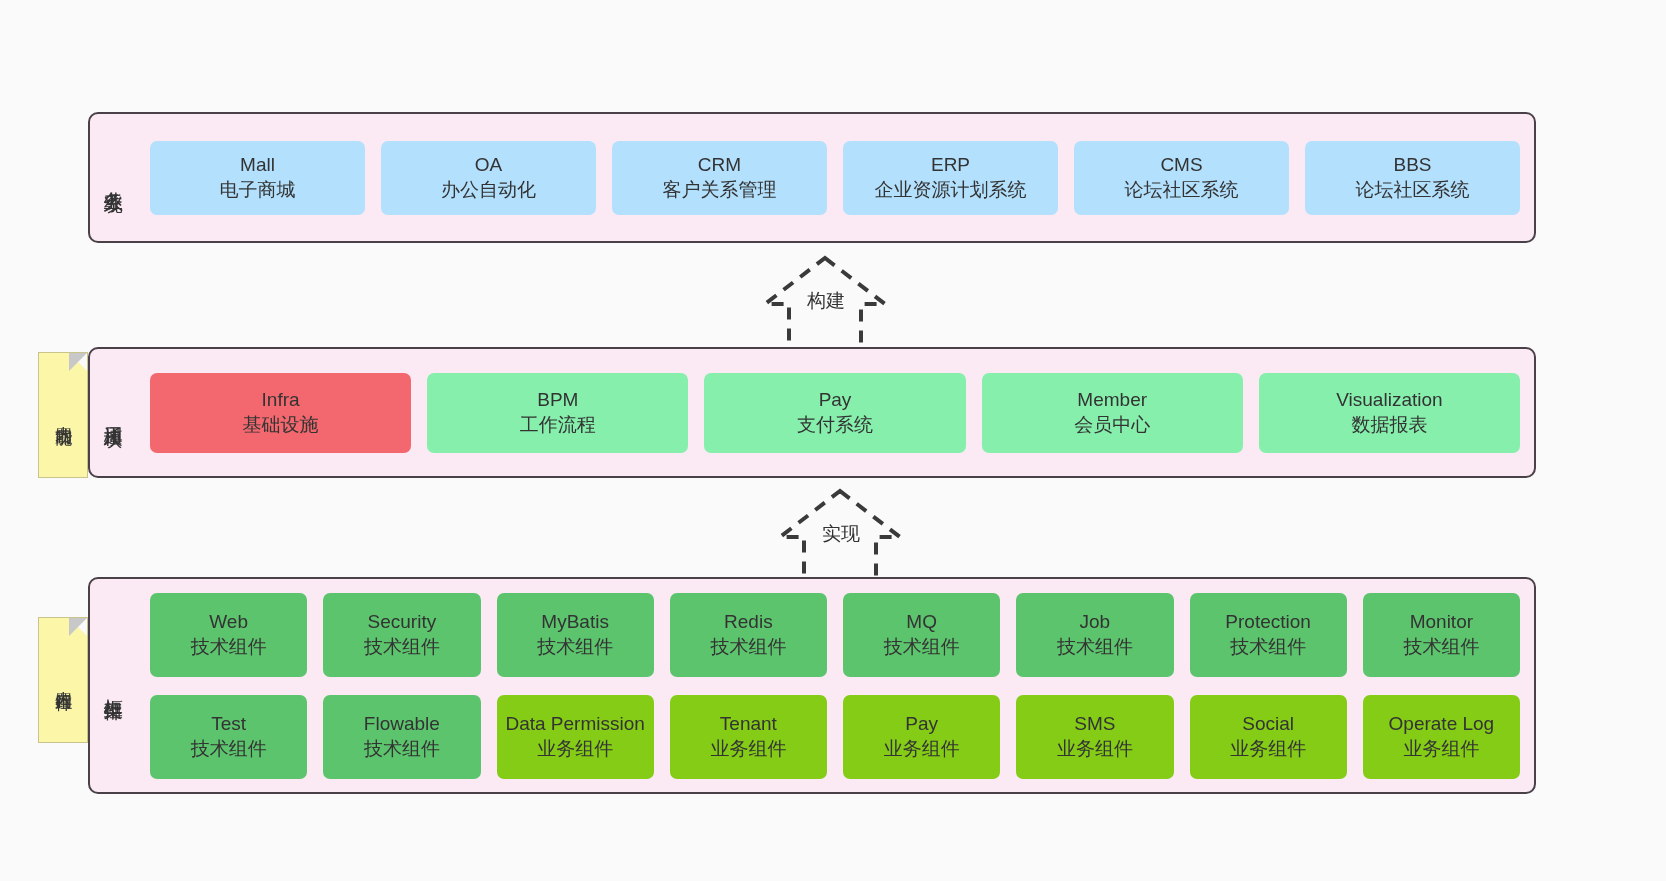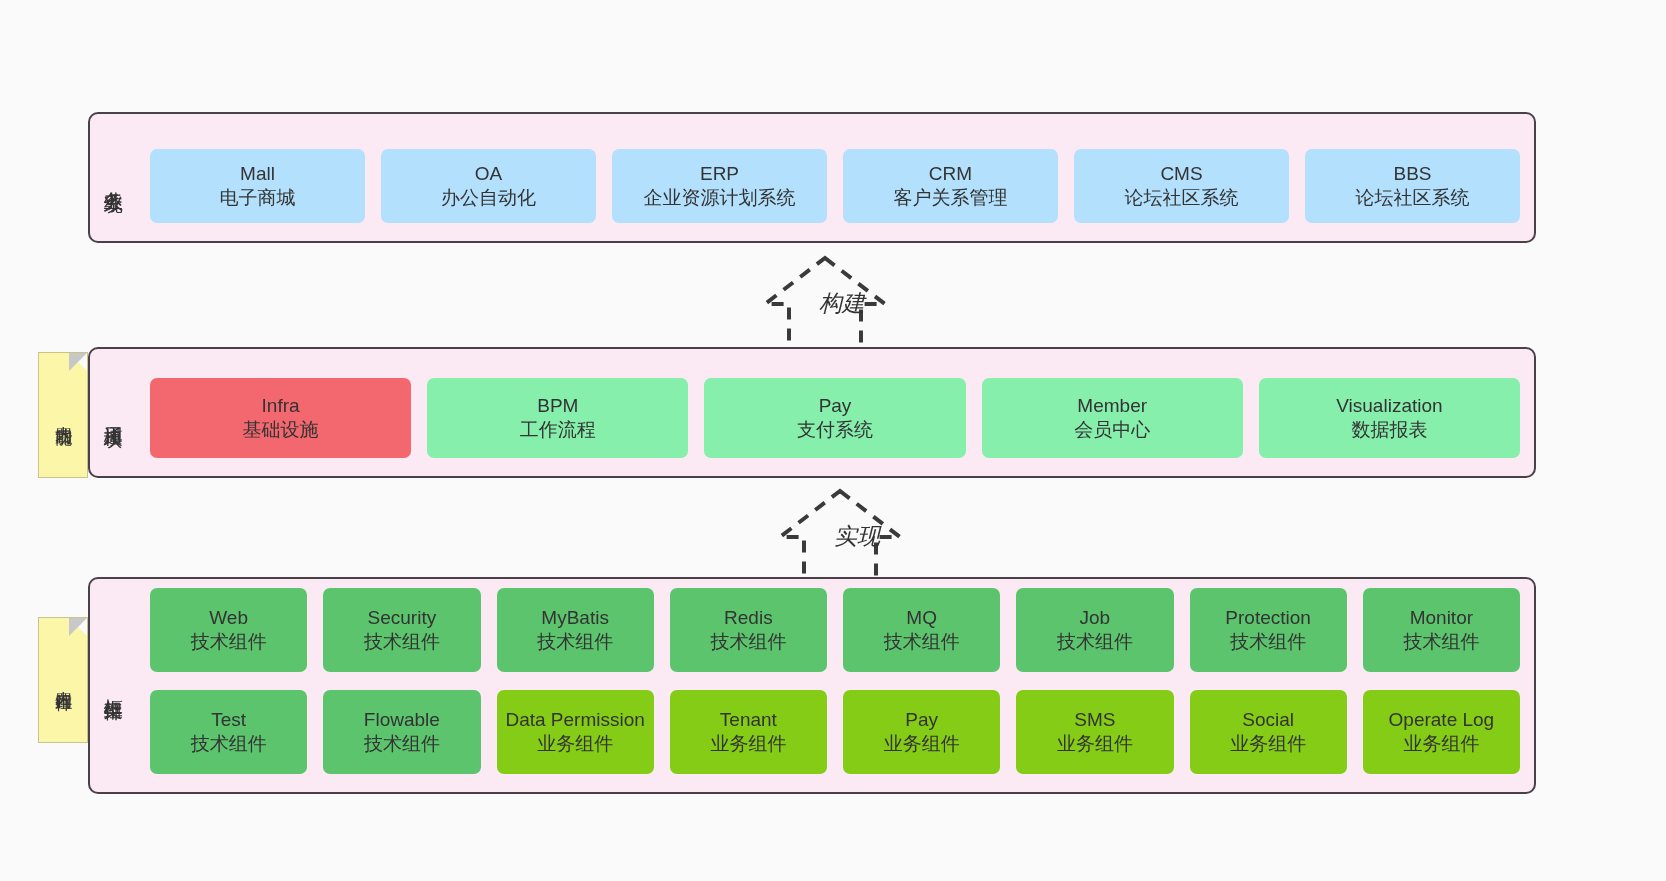--- a/index.html
+++ b/index.html
@@ -45,21 +45,21 @@
     letter-spacing: 1px;
     writing-mode: vertical-rl;
     text-orientation: upright;
     color: #333;
     white-space: nowrap;
   }
   .layer-body {
     flex: 1 1 auto;
     display: flex;
     flex-direction: column;
-    justify-content: flex-end;
+    justify-content: center;
     gap: 18px;
     padding: 18px 14px;
   }
   .row {
     display: flex;
     gap: 16px;
     align-items: stretch;
   }
 
   
@@ -139,29 +139,28 @@
 
   
   .connector {
     position: absolute;
     width: 200px;
     height: 110px;
   }
   .connector svg { display: block; overflow: visible; }
   .connector .conn-label {
     position: absolute;
-    left: 17px;
+    left: 1px;
     top: 36px;
     width: 200px;
     text-align: center;
-    font-size: 23px;
+    font-size: 19px;
     color: #333;
     background: transparent;
     pointer-events: none;
-    font-style: italic;
   }
   #conn-build     { left: 725px; top: 252px; }
   #conn-implement { left: 740px; top: 485px; }
 </style>
 </head>
 <body>
 
 <div id="canvas">
 
   <div class="layer" id="layer-business">
@@ -170,26 +169,26 @@
       <div class="row">
         <div class="node blue">
           <span class="n-name">Mall</span>
           <span class="n-sub">电子商城</span>
         </div>
         <div class="node blue">
           <span class="n-name">OA</span>
           <span class="n-sub">办公自动化</span>
         </div>
         <div class="node blue">
+          <span class="n-name">CRM</span>
+          <span class="n-sub">客户关系管理</span>
+        </div>
+        <div class="node blue">
           <span class="n-name">ERP</span>
           <span class="n-sub">企业资源计划系统</span>
-        </div>
-        <div class="node blue">
-          <span class="n-name">CRM</span>
-          <span class="n-sub">客户关系管理</span>
         </div>
         <div class="node blue">
           <span class="n-name">CMS</span>
           <span class="n-sub">论坛社区系统</span>
         </div>
         <div class="node blue">
           <span class="n-name">BBS</span>
           <span class="n-sub">论坛社区系统</span>
         </div>
       </div>

